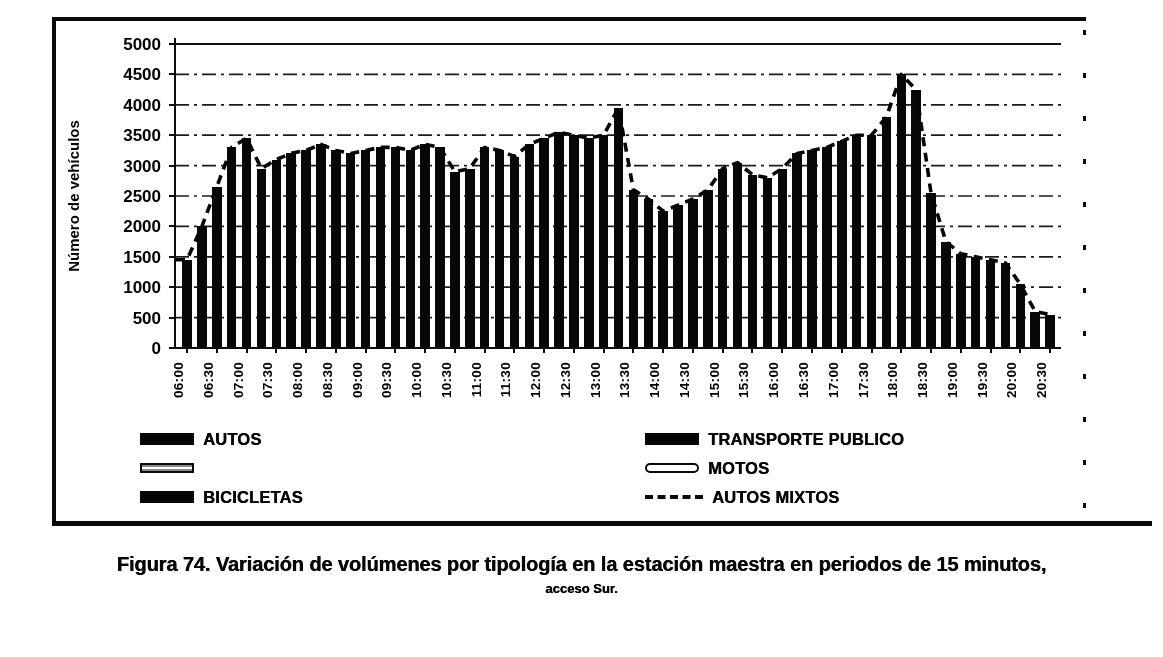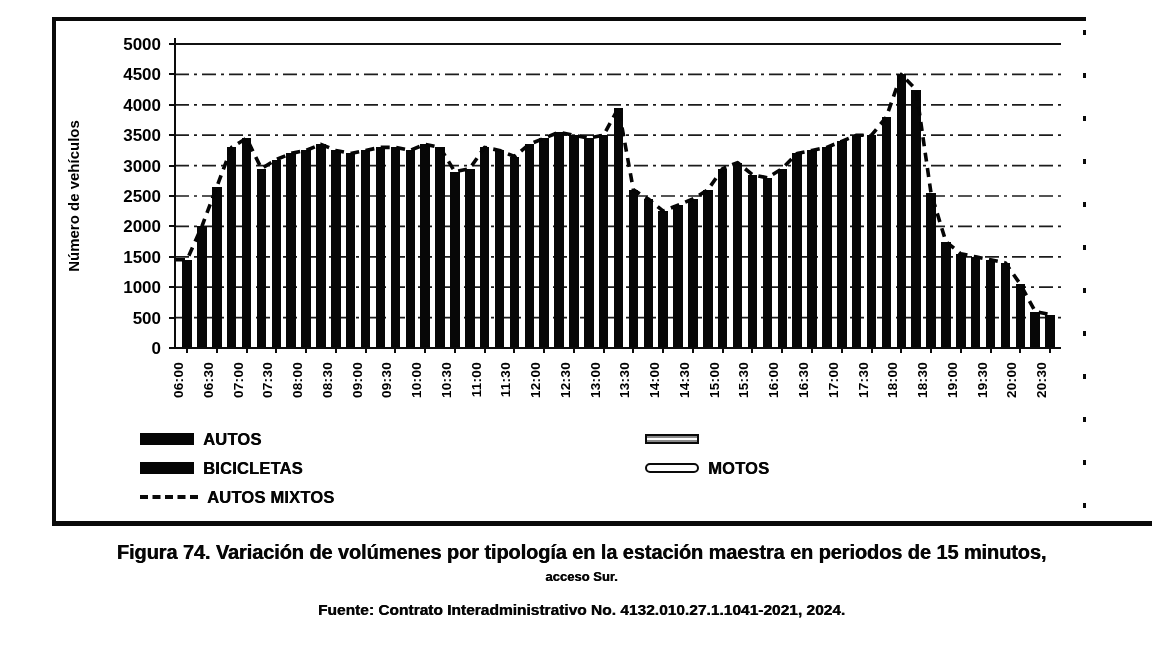--- a/index.html
+++ b/index.html
@@ -22,21 +22,21 @@
   .li{display:flex;align-items:center;gap:9px;height:22px;}
   .lt{font-size:16.5px;font-weight:700;letter-spacing:.2px;text-shadow:.4px 0 0 currentColor;white-space:nowrap;}
   .sw{flex:0 0 auto;}
   .sw-solid{width:54px;height:12px;background:#050505;}
   .sw-carga{width:50px;height:6px;border:2.5px solid #0a0a0a;
             background:linear-gradient(180deg,#888 0 30%,#fff 30% 70%,#888 70% 100%);}
   .sw-motos{width:50px;height:6px;border:2.5px solid #0a0a0a;background:#fff;border-radius:5px;}
   .sw-dash{width:58px;height:0;border-top:4.5px dashed #0a0a0a;}
 
   .caption{position:absolute;left:0;width:1163px;text-align:center;font-weight:700;
-           text-shadow:.45px 0 0 currentColor;}
+           text-shadow:.45px 0 0 currentColor;margin-top:12px;}
   .cap1{top:541px;font-size:20px;letter-spacing:-.1px;}
   .cap2{top:569px;font-size:13px;}
   .source{top:601px;font-size:15.5px;}
 </style>
 </head>
 <body>
 
 <div class="page">
 
   <svg id="plot" width="1163" height="657" viewBox="0 0 1163 657">
@@ -200,33 +200,36 @@
       <line x1="1084" y1="30" x2="1084" y2="520" stroke-width="3" stroke-dasharray="5 38" class="border-line"></line>
       <line x1="52" y1="523" x2="1152" y2="523" stroke-width="5" class="border-line"></line>
     </svg>
 
   <div class="legend">
     <div class="li">
       <span class="sw sw-solid"></span>
       <span class="lt">AUTOS</span>
     </div>
     <div class="li">
+      <span class="sw sw-solid"></span>
+      <span class="lt">TRANSPORTE PUBLICO</span>
+    </div>
+    <div class="li">
       <span class="sw sw-carga"></span>
+    </div>
+    <div class="li">
+      <span class="sw sw-motos"></span>
+      <span class="lt">MOTOS</span>
     </div>
     <div class="li">
       <span class="sw sw-solid"></span>
       <span class="lt">BICICLETAS</span>
     </div>
     <div class="li">
-      <span class="sw sw-motos"></span>
-      <span class="lt">MOTOS</span>
-    </div>
-    <div class="li">
       <span class="sw sw-dash"></span>
       <span class="lt">AUTOS MIXTOS</span>
     </div>
   </div>
 
   <div class="caption cap1">Figura 74. Variación de volúmenes por tipología en la estación maestra en periodos de 15 minutos,</div>
   <div class="caption cap2">acceso Sur.</div>
-  <div class="caption source">Fuente: Contrato Interadministrativo No. 4132.010.27.1.1041-2021, 2024.</div>
 
 </div>
 
 </body></html>

